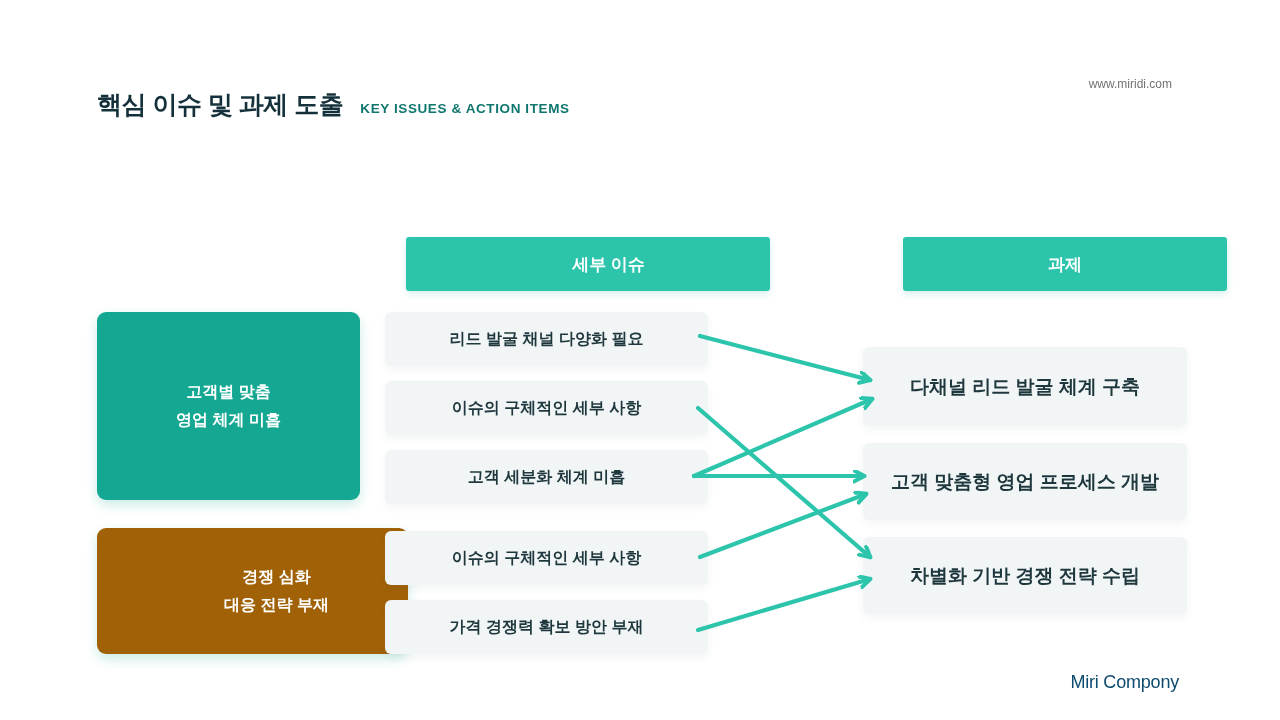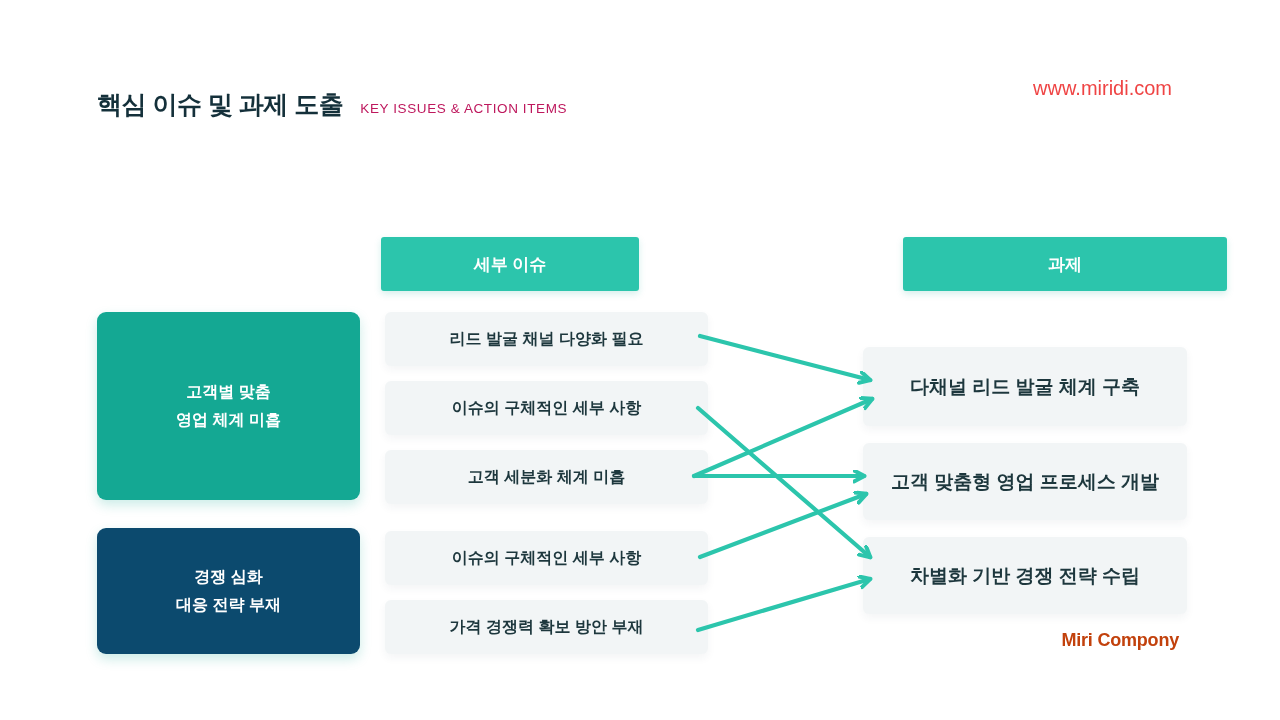--- a/index.html
+++ b/index.html
@@ -6,39 +6,39 @@
   body{
     width:1280px;height:720px;overflow:hidden;background:#ffffff;
     font-family:"Liberation Sans", sans-serif;
     -webkit-font-smoothing:antialiased;
   }
   .slide{position:relative;width:1280px;height:720px;background:#ffffff;text-align:right;}
 
   
   .title-row{position:absolute;left:97px;top:88px;display:flex;align-items:baseline;gap:17px;}
   .title{font-size:25px;font-weight:700;color:#14303a;letter-spacing:-0.5px;}
-  .subtitle{font-size:13.5px;font-weight:400;color:#be185d;letter-spacing:0.6px;}
-  .site-url{position:absolute;top:77px;right:108px;font-size:20px;color:#ef4444;}
+  .subtitle{font-size:13.5px;font-weight:700;color:#0f766e;letter-spacing:0.6px;}
+  .site-url{position:absolute;top:77px;right:108px;font-size:12px;color:#737373;}
 
   
   .banner{
     position:absolute;left:97px;top:143px;width:1088px;height:65px;
     border-radius:5px;display:flex;align-items:center;justify-content:center;
   }
   .banner span{color:#ffffff;font-size:20px;font-weight:700;letter-spacing:-0.3px;}
 
   
   .col-header{
     position:absolute;top:237px;height:54px;border-radius:3px;
     display:flex;align-items:center;justify-content:center;
     color:#ffffff;font-size:17px;font-weight:700;
     box-shadow:0 3px 7px rgba(20,168,147,0.18);
   }
   .col-header.c1{left:97px;width:263px;}
-  .col-header.c2{left:381px;width:258px;}
+  .col-header.c2{left:406px;width:323px;padding-left:41px;}
   .col-header.c3{left:863px;width:324px;}
 
   
   .issue-box{
     position:absolute;left:97px;width:263px;border-radius:9px;
     display:flex;flex-direction:column;align-items:center;justify-content:center;
     color:#ffffff;font-size:16px;font-weight:700;line-height:1.75;
     box-shadow:0 5px 12px rgba(20,168,147,0.22);
   }
   .issue-box.b1{top:312px;height:188px;}
@@ -55,22 +55,22 @@
   .task-card{
     position:absolute;left:863px;width:324px;border-radius:6px;
     display:flex;align-items:center;justify-content:center;
     font-size:19px;font-weight:700;color:#1d373d;
     box-shadow:0 4px 9px rgba(30,60,70,0.05);
   }
 
   .arrow-layer{position:absolute;left:0;top:0;width:1280px;height:720px;pointer-events:none;}
 
   .footer-brand{
-    position:absolute;right:101px;top:630px;
-    font-size:18px;font-weight:700;color:#c2410c;letter-spacing:-0.2px;
+    position:absolute;right:101px;top:672px;
+    font-size:18px;font-weight:400;color:#0c4a6e;letter-spacing:-0.2px;
   }
 </style>
 </head>
 <body>
 
 <div class="slide">
 
   <div class="title-row">
     <span class="title">핵심 이슈 및 과제 도출</span>
     <span class="subtitle">KEY ISSUES &amp; ACTION ITEMS</span>
@@ -78,21 +78,21 @@
   <div class="site-url">www.miridi.com</div>
 
 
   <div class="col-header c2" style="background: rgb(44, 197, 172);">세부 이슈</div>
   <div class="col-header c3" style="background: rgb(44, 197, 172); margin-left: 40px;">과제</div>
 
   <div class="issue-box b1" style="background: rgb(20, 168, 147);">
     <span>고객별 맞춤</span>
     <span>영업 체계 미흡</span>
   </div>
-  <div class="issue-box b2" style="background: #0c4a6e;">
+  <div class="issue-box b2" style="background: #a16207; padding-left: 48px;">
     <span>경쟁 심화</span>
     <span>대응 전략 부재</span>
   </div>
 
   <div class="sub-card" style="top: 312px; background: rgb(242, 245, 246);">리드 발굴 채널 다양화 필요</div>
   <div class="sub-card" style="top: 381px; background: rgb(242, 245, 246);">이슈의 구체적인 세부 사항</div>
   <div class="sub-card" style="top: 450px; background: rgb(242, 245, 246);">고객 세분화 체계 미흡</div>
   <div class="sub-card" style="top: 531px; background: rgb(242, 245, 246);">이슈의 구체적인 세부 사항</div>
   <div class="sub-card" style="top: 600px; background: rgb(242, 245, 246);">가격 경쟁력 확보 방안 부재</div>
 

